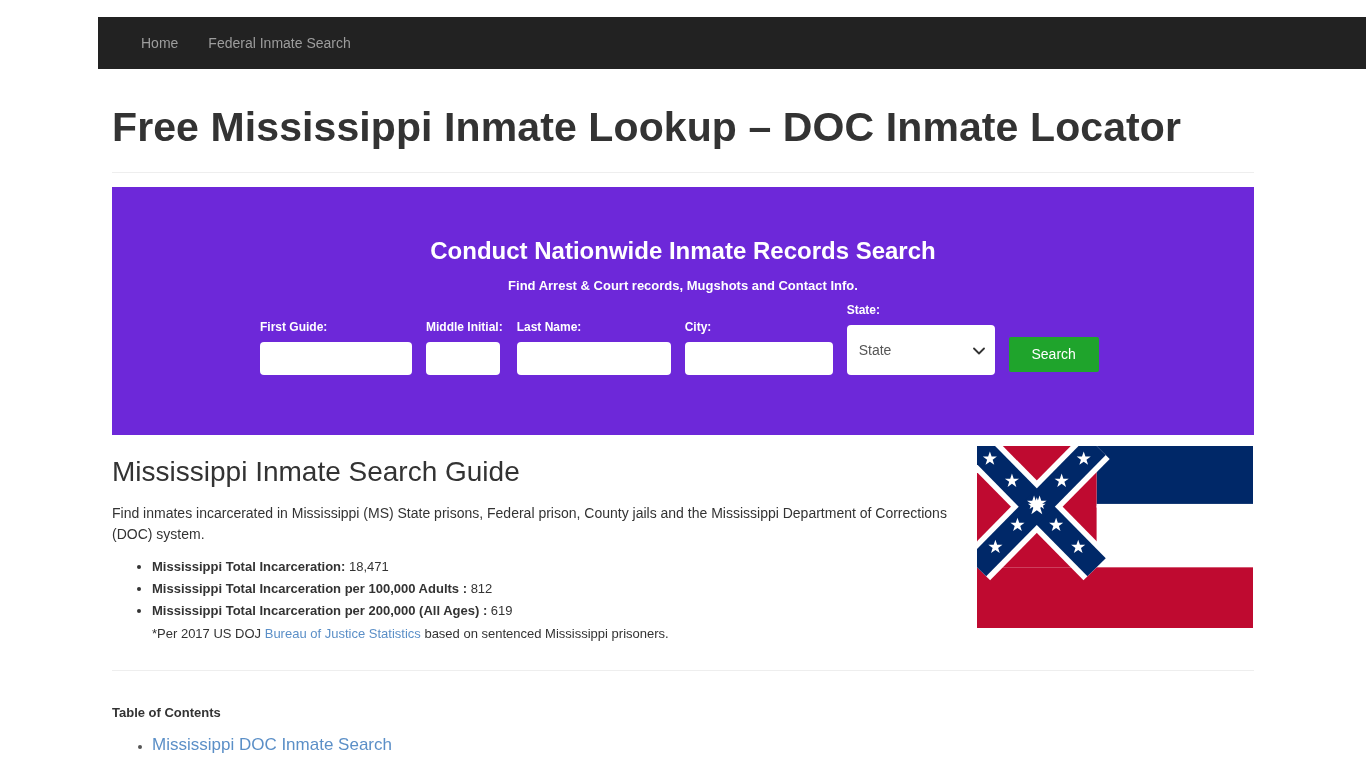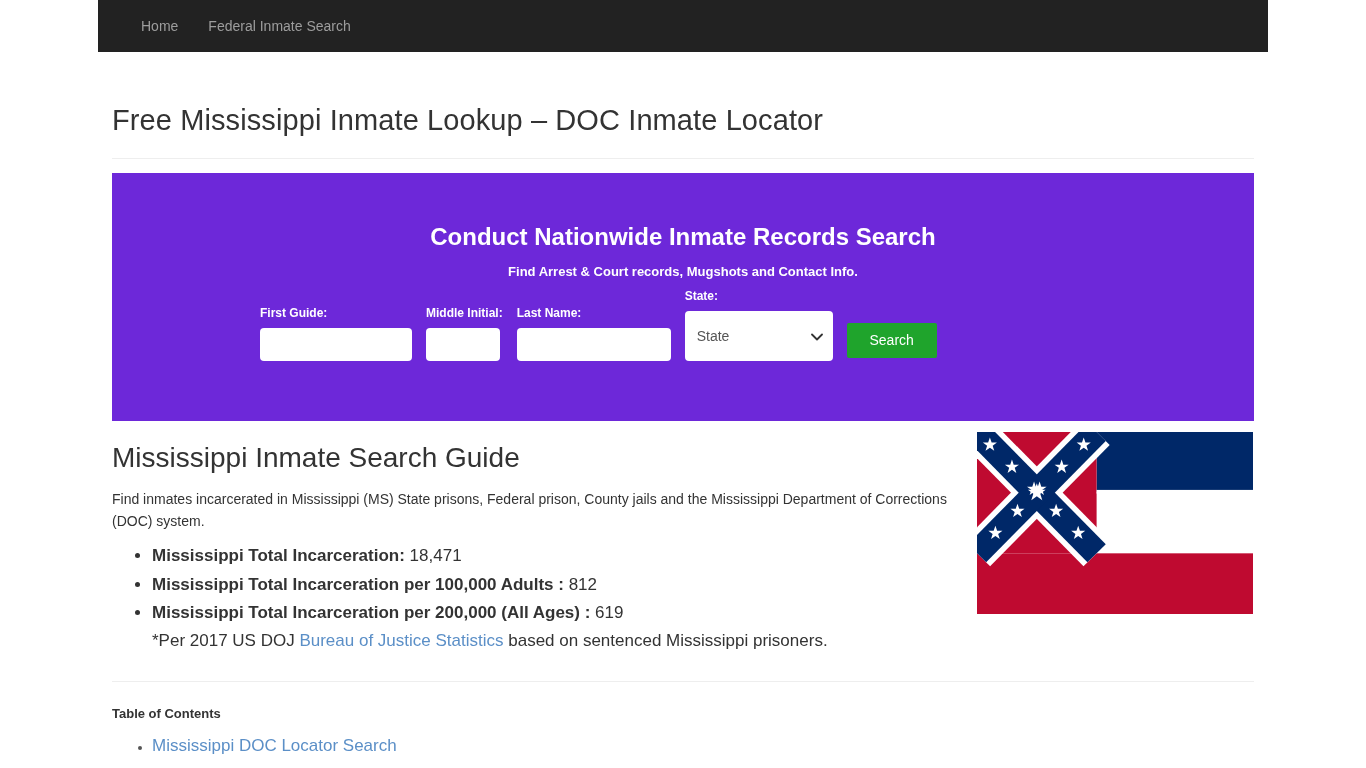--- a/index.html
+++ b/index.html
@@ -13,22 +13,22 @@
     background: #ffffff;
     font-family: "Liberation Sans", sans-serif;
     color: #333333;
     -webkit-font-smoothing: antialiased;
   }
 
   
   .navbar {
     position: absolute;
     left: 98px;
-    top: 0;
-    width: 1170px;
+    top: 17px;
+    width: 1269px;
     height: 52px;
     background: #222222;
     display: flex;
     align-items: center;
   }
   .nav-link {
     color: #9d9d9d;
     font-size: 14px;
     line-height: 20px;
     text-decoration: none;
@@ -40,22 +40,22 @@
 
   
   .container {
     position: absolute;
     left: 98px;
     top: 52px;
     width: 1170px;
   }
 
   .page-title {
-    font-size: 29px;
-    font-weight: normal;
+    font-size: 41px;
+    font-weight: bold;
     color: #333333;
     margin: 0;
     padding: 52px 0 0 14px;
     line-height: 1.15;
     letter-spacing: 0.1px;
   }
 
   .title-rule {
     border: 0;
     border-top: 1px solid #eeeeee;
@@ -194,21 +194,21 @@
     color: #333333;
     margin: 17px 0 0 0;
     line-height: 1.3;
   }
   .stats-list {
     margin: 11px 0 0 0;
     padding-left: 40px;
     list-style: disc;
   }
   .stats-list li {
-    font-size: 17px;
+    font-size: 13px;
     line-height: 1.55;
     color: #333333;
     margin-bottom: 2px;
   }
   .stats-list li b { font-weight: bold; }
   .footnote {
     font-size: 13px;
     color: #333333;
     list-style: none;
     margin-top: 1px;
@@ -225,21 +225,21 @@
   }
   .flag-svg { display: block; width: 276px; height: 182px; }
 
   
   .toc-rule {
     border: 0;
     border-top: 1px solid #eeeeee;
     margin: 26px 14px 0 14px;
   }
   .toc {
-    margin: 4px 14px;
+    margin: 14px 14px;
     padding-top: 20px;
   }
   .toc-title {
     font-size: 13px;
     font-weight: bold;
     color: #333333;
     margin: 0;
     line-height: 1.3;
   }
   .toc-list {
@@ -286,20 +286,24 @@
       <div class="field-group">
         <label class="field-label">Middle Initial:</label>
         <input class="field-input w-mid" type="text" placeholder="" style="">
       </div>
 
       <div class="field-group">
         <label class="field-label">Last Name:</label>
         <input class="field-input w-last" type="text" placeholder="" style="">
       </div>
 
+      <div class="field-group">
+        <label class="field-label">City:</label>
+        <input class="field-input w-city" type="text" placeholder="" style="">
+      </div>
 
       <div class="field-group">
         <label class="field-label">State:</label>
         <div class="select-wrap">
           <select class="field-select">
             <option>State</option>
           </select>
           <span class="select-arrow">
             <svg width="12" height="8" viewBox="0 0 12 8">
               <path d="M1 1.5 L6 6.5 L11 1.5" fill="none" stroke="#333333" stroke-width="1.8" stroke-linecap="round" stroke-linejoin="round"></path>
@@ -394,19 +398,19 @@
       </svg>
     </div>
   </div>
 
   <hr class="toc-rule">
 
   <div class="toc">
     <div class="toc-title">Table of Contents</div>
     <ul class="toc-list">
       <li>
-        <a class="toc-link" href="#">Mississippi DOC Locator Search</a>
+        <a class="toc-link" href="#">Mississippi DOC Inmate Search</a>
       </li>
 
     </ul>
   </div>
 
 </div>
 
 </body></html>

